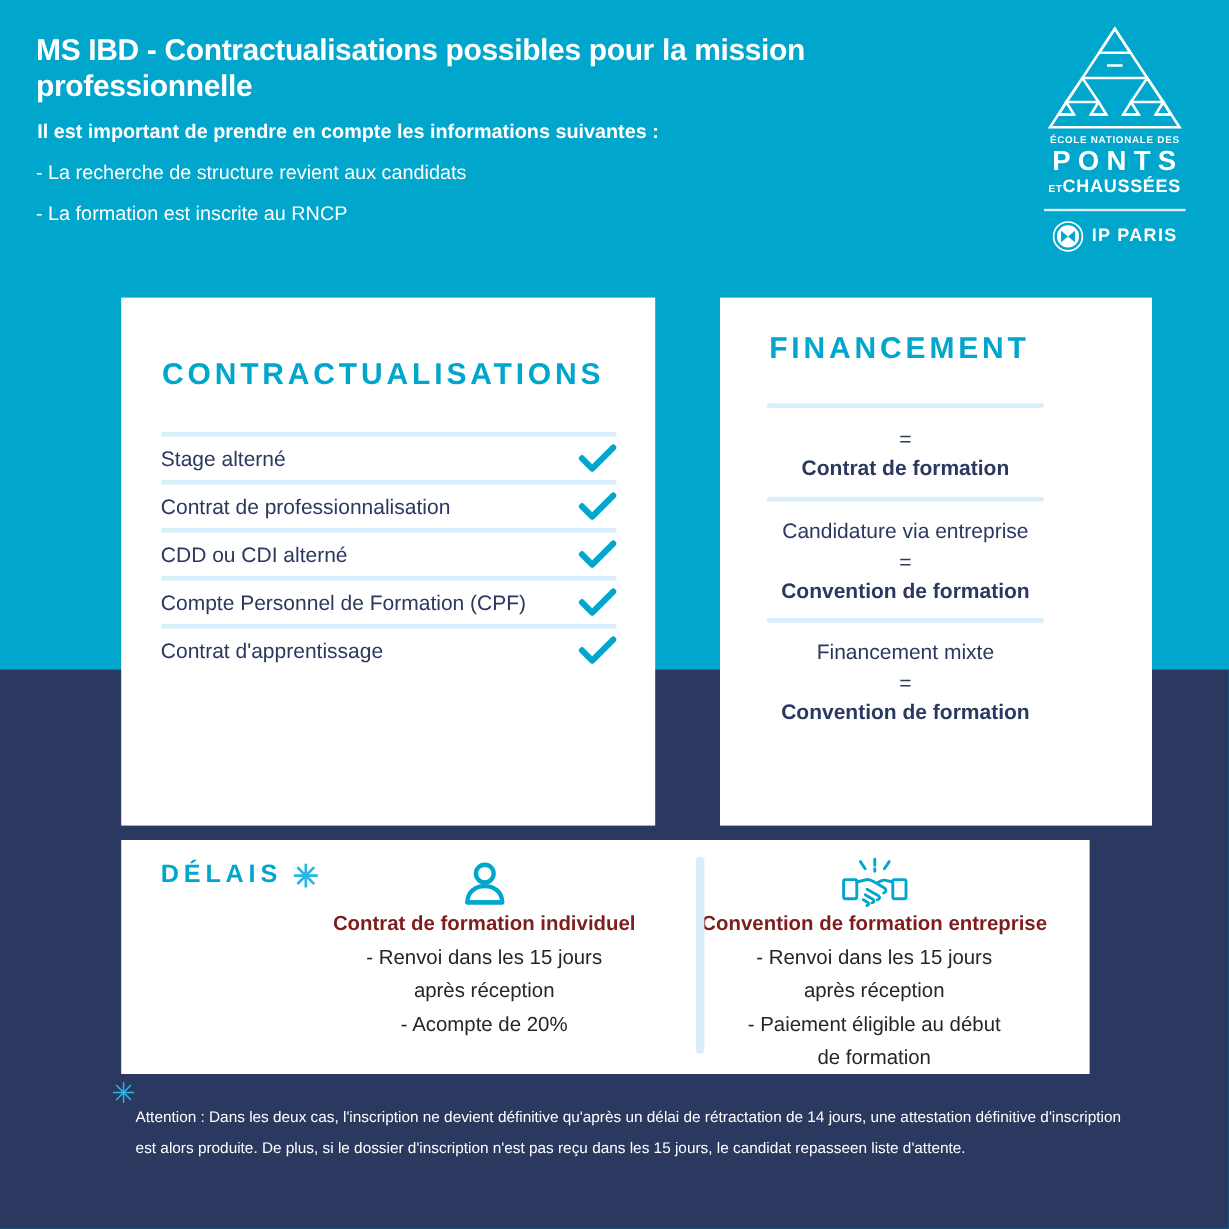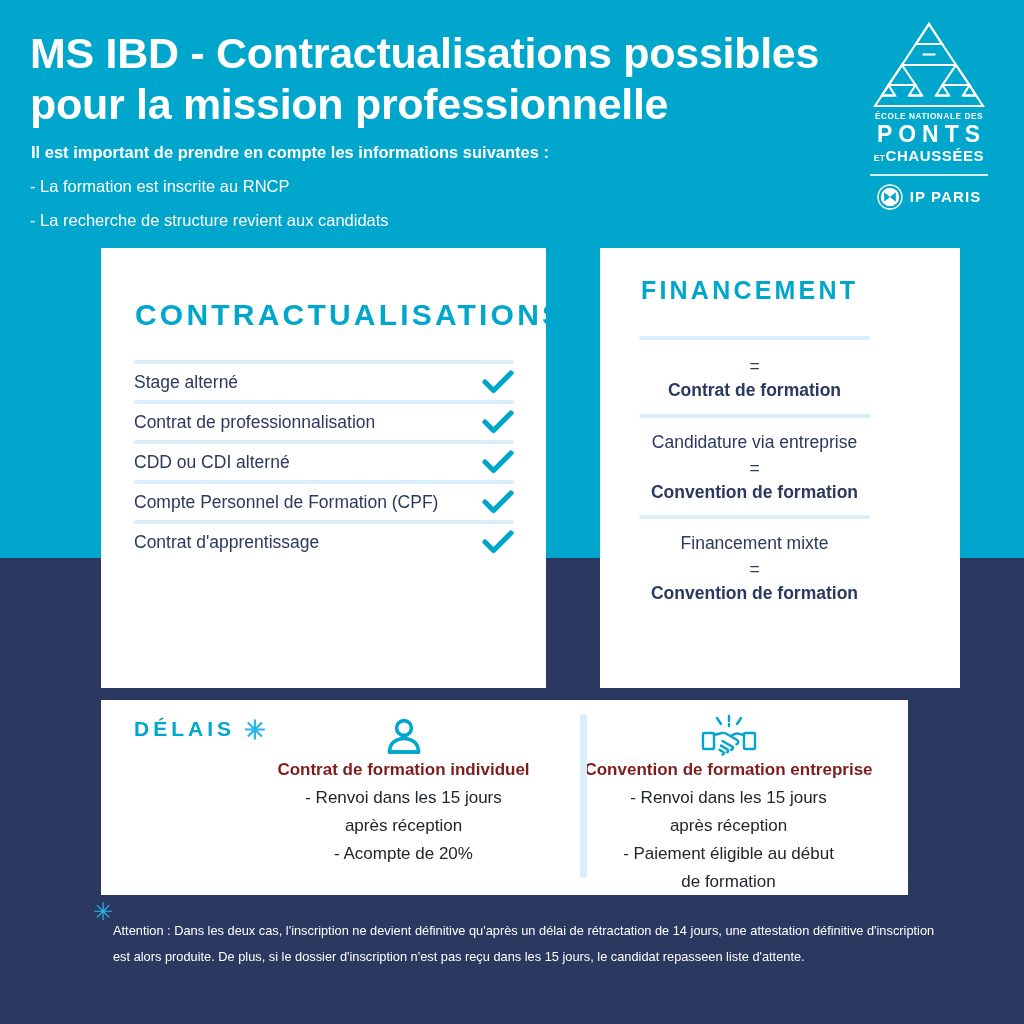--- a/index.html
+++ b/index.html
@@ -22,21 +22,21 @@
   }
   .bg-bottom{
     position:absolute;left:0;top:558px;width:1024px;height:466px;
     background:#2b385f;
   }
 
   
   .header{position:absolute;left:30px;top:28px;width:830px;}
   .title{
     color:#ffffff;
-    font-size:43px;
+    font-size:25px;
     font-weight:bold;
     line-height:1.18;
     letter-spacing:-0.3px;
     margin:0 0 14px 0;
     max-width:800px;
   }
   .subtitle{
     color:#ffffff;font-size:16.5px;line-height:1.2;margin:0 0 14px 1px;font-weight:700;
   }
   .bullet{
@@ -73,21 +73,21 @@
   .card{
     position:absolute;background:#ffffff;box-sizing:border-box;
   }
   #card-contractualisations{left:101px;top:248px;width:445px;height:440px;}
   #card-financement{left:600px;top:248px;width:360px;height:440px;}
   #card-delais{left:101px;top:700px;width:807px;height:195px;}
 
   .card-title{
     color:#00a6cb;font-weight:bold;letter-spacing:3.2px;
   }
-  #contract-title{font-size:30px;position:absolute;left:34px;top:50px;}
+  #contract-title{font-size:25px;position:absolute;left:34px;top:50px;}
   #financement-title{font-size:25px;position:absolute;left:41px;top:28px;}
 
   .sep{
     background:#d9eefb;height:4px;border-radius:2px;
   }
 
   
   .clist{position:absolute;left:33px;top:112px;width:380px;}
   .crow{
     display:flex;align-items:center;justify-content:space-between;
@@ -140,22 +140,22 @@
 <body>
 
 <div class="page">
 
   <div class="bg-top"></div>
   <div class="bg-bottom"></div>
 
   <div class="header">
     <h1 class="title">MS IBD - Contractualisations possibles pour la mission professionnelle</h1>
     <p class="subtitle">Il est important de prendre en compte les informations suivantes :</p>
+    <p class="bullet">- La recherche de structure revient aux candidats</p>
     <p class="bullet">- La formation est inscrite au RNCP</p>
-    <p class="bullet">- La recherche de structure revient aux candidats</p>
   </div>
 
   <div class="logo">
     <svg class="logo-tri" width="116" height="90" viewBox="0 0 116 90" fill="none" stroke="#ffffff" stroke-width="2.1">
       <polygon points="58,4 112,86 4,86"></polygon>
       <line x1="31" y1="45" x2="85" y2="45"></line>
       <polygon points="58,4 71,24 45,24"></polygon>
       <line x1="51.5" y1="34.5" x2="64.5" y2="34.5"></line>
       <polygon points="31,45 44.5,65 17.5,65"></polygon>
       <polygon points="85,45 98.5,65 71.5,65"></polygon>

